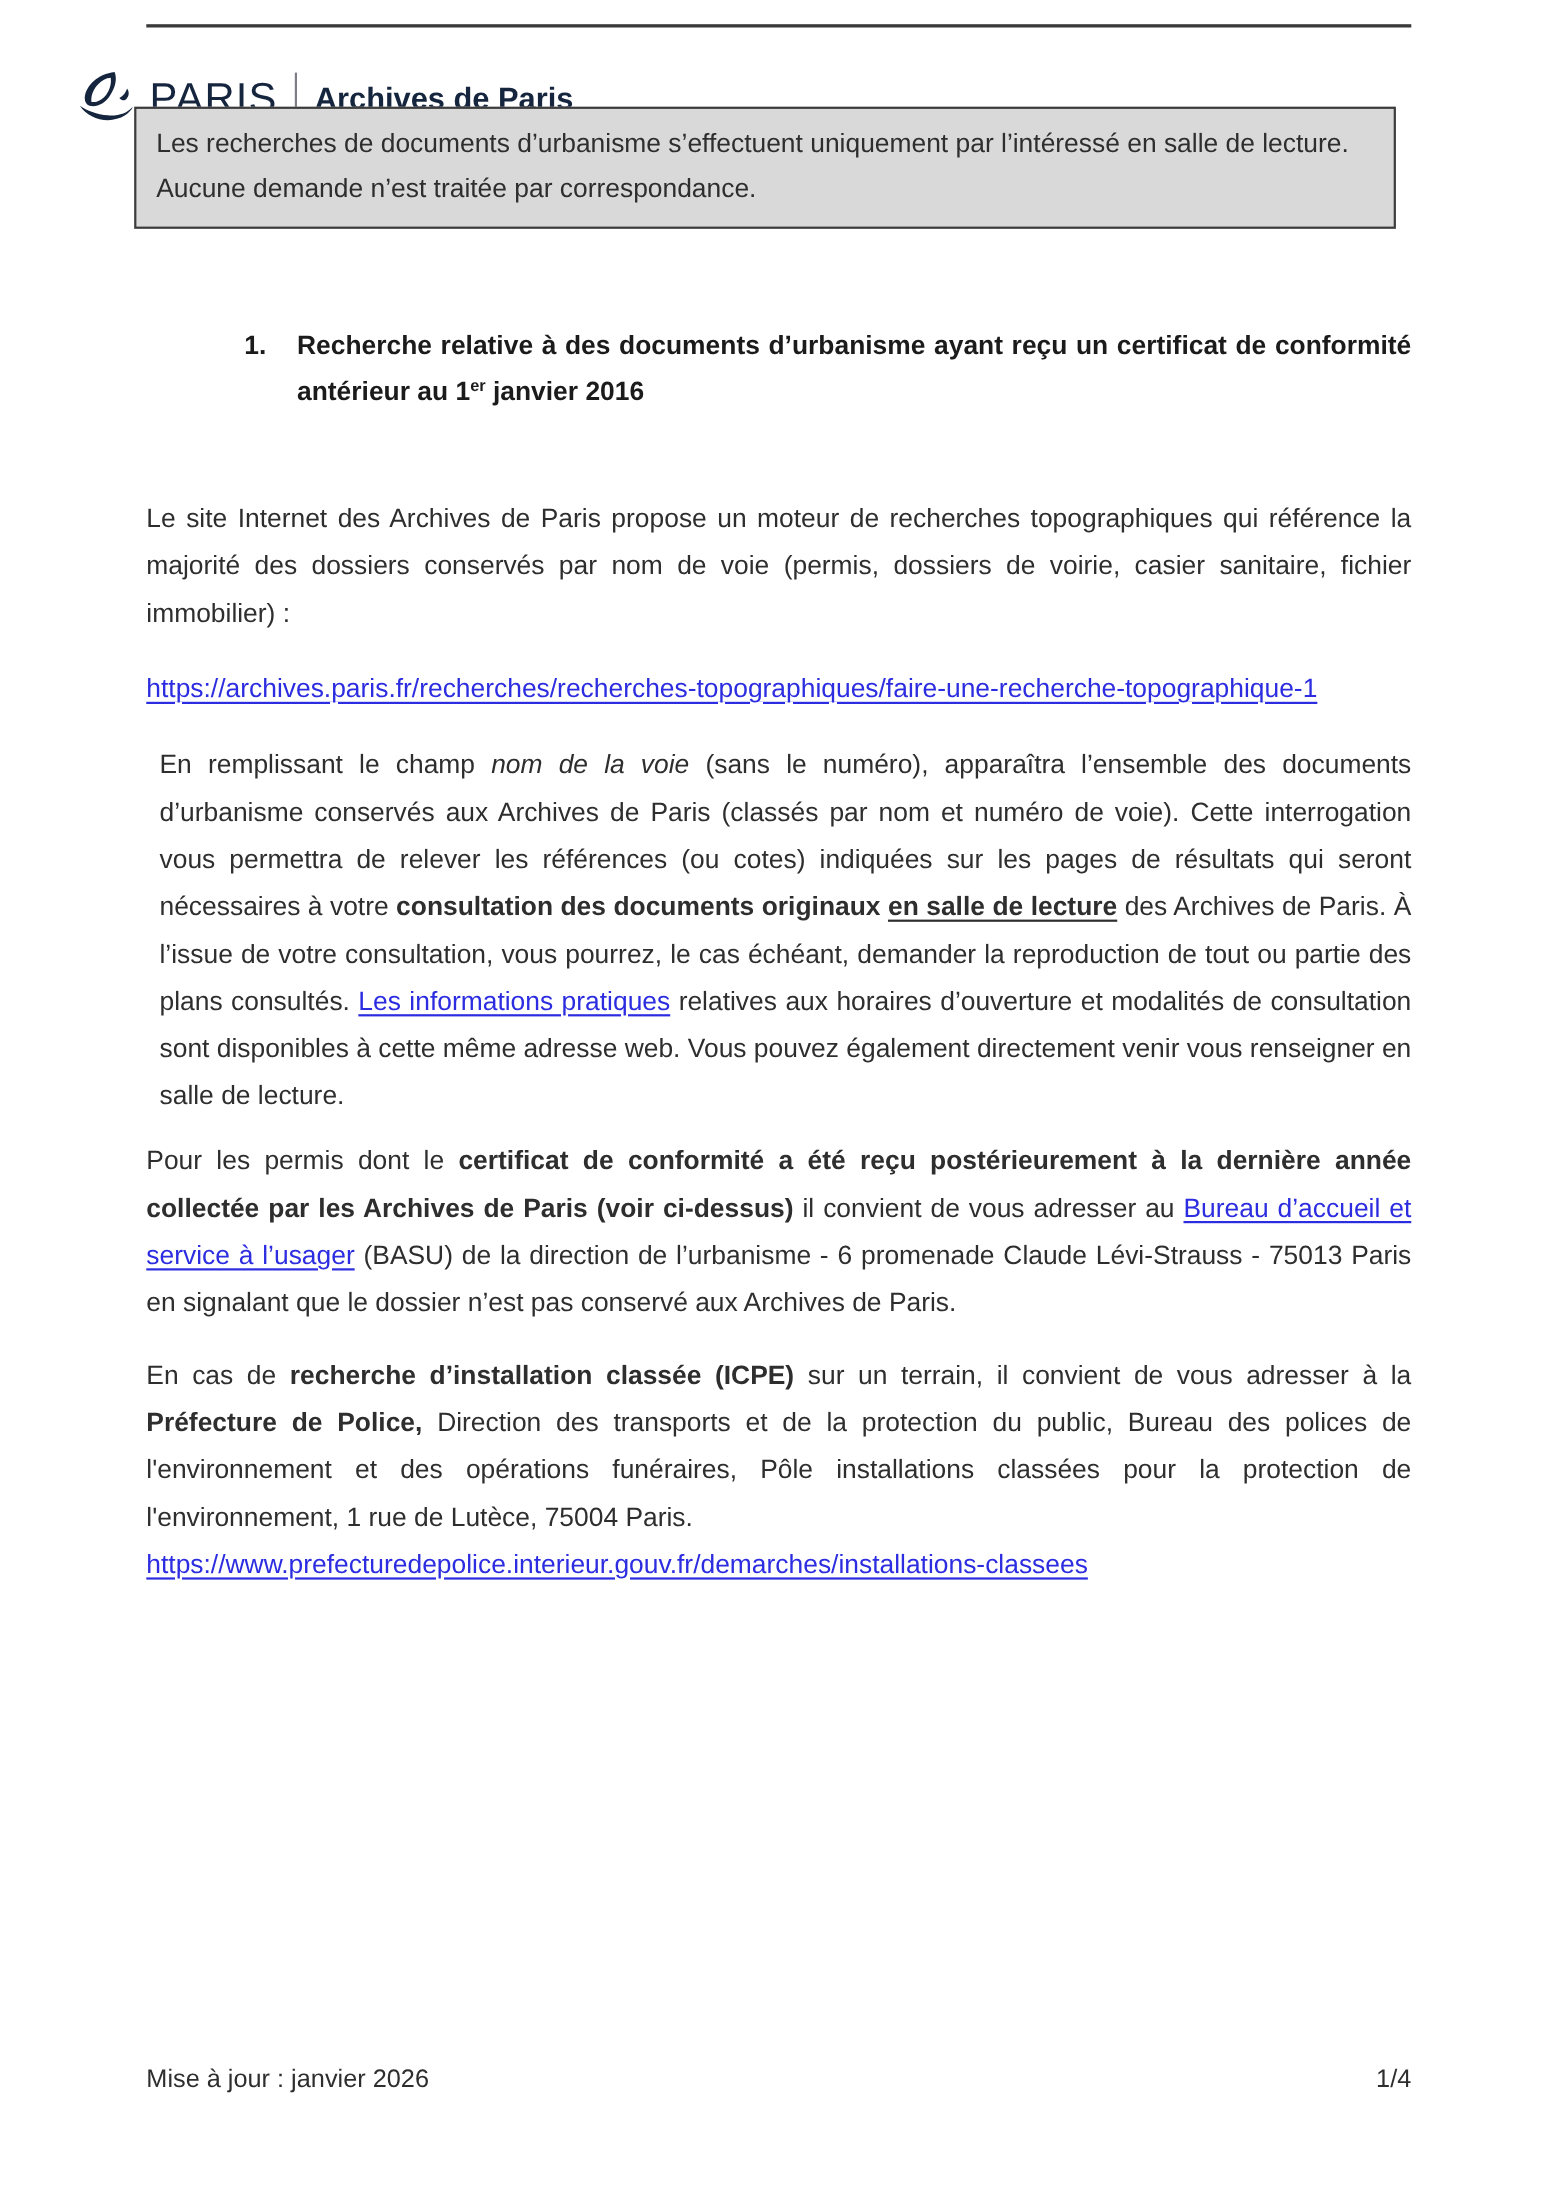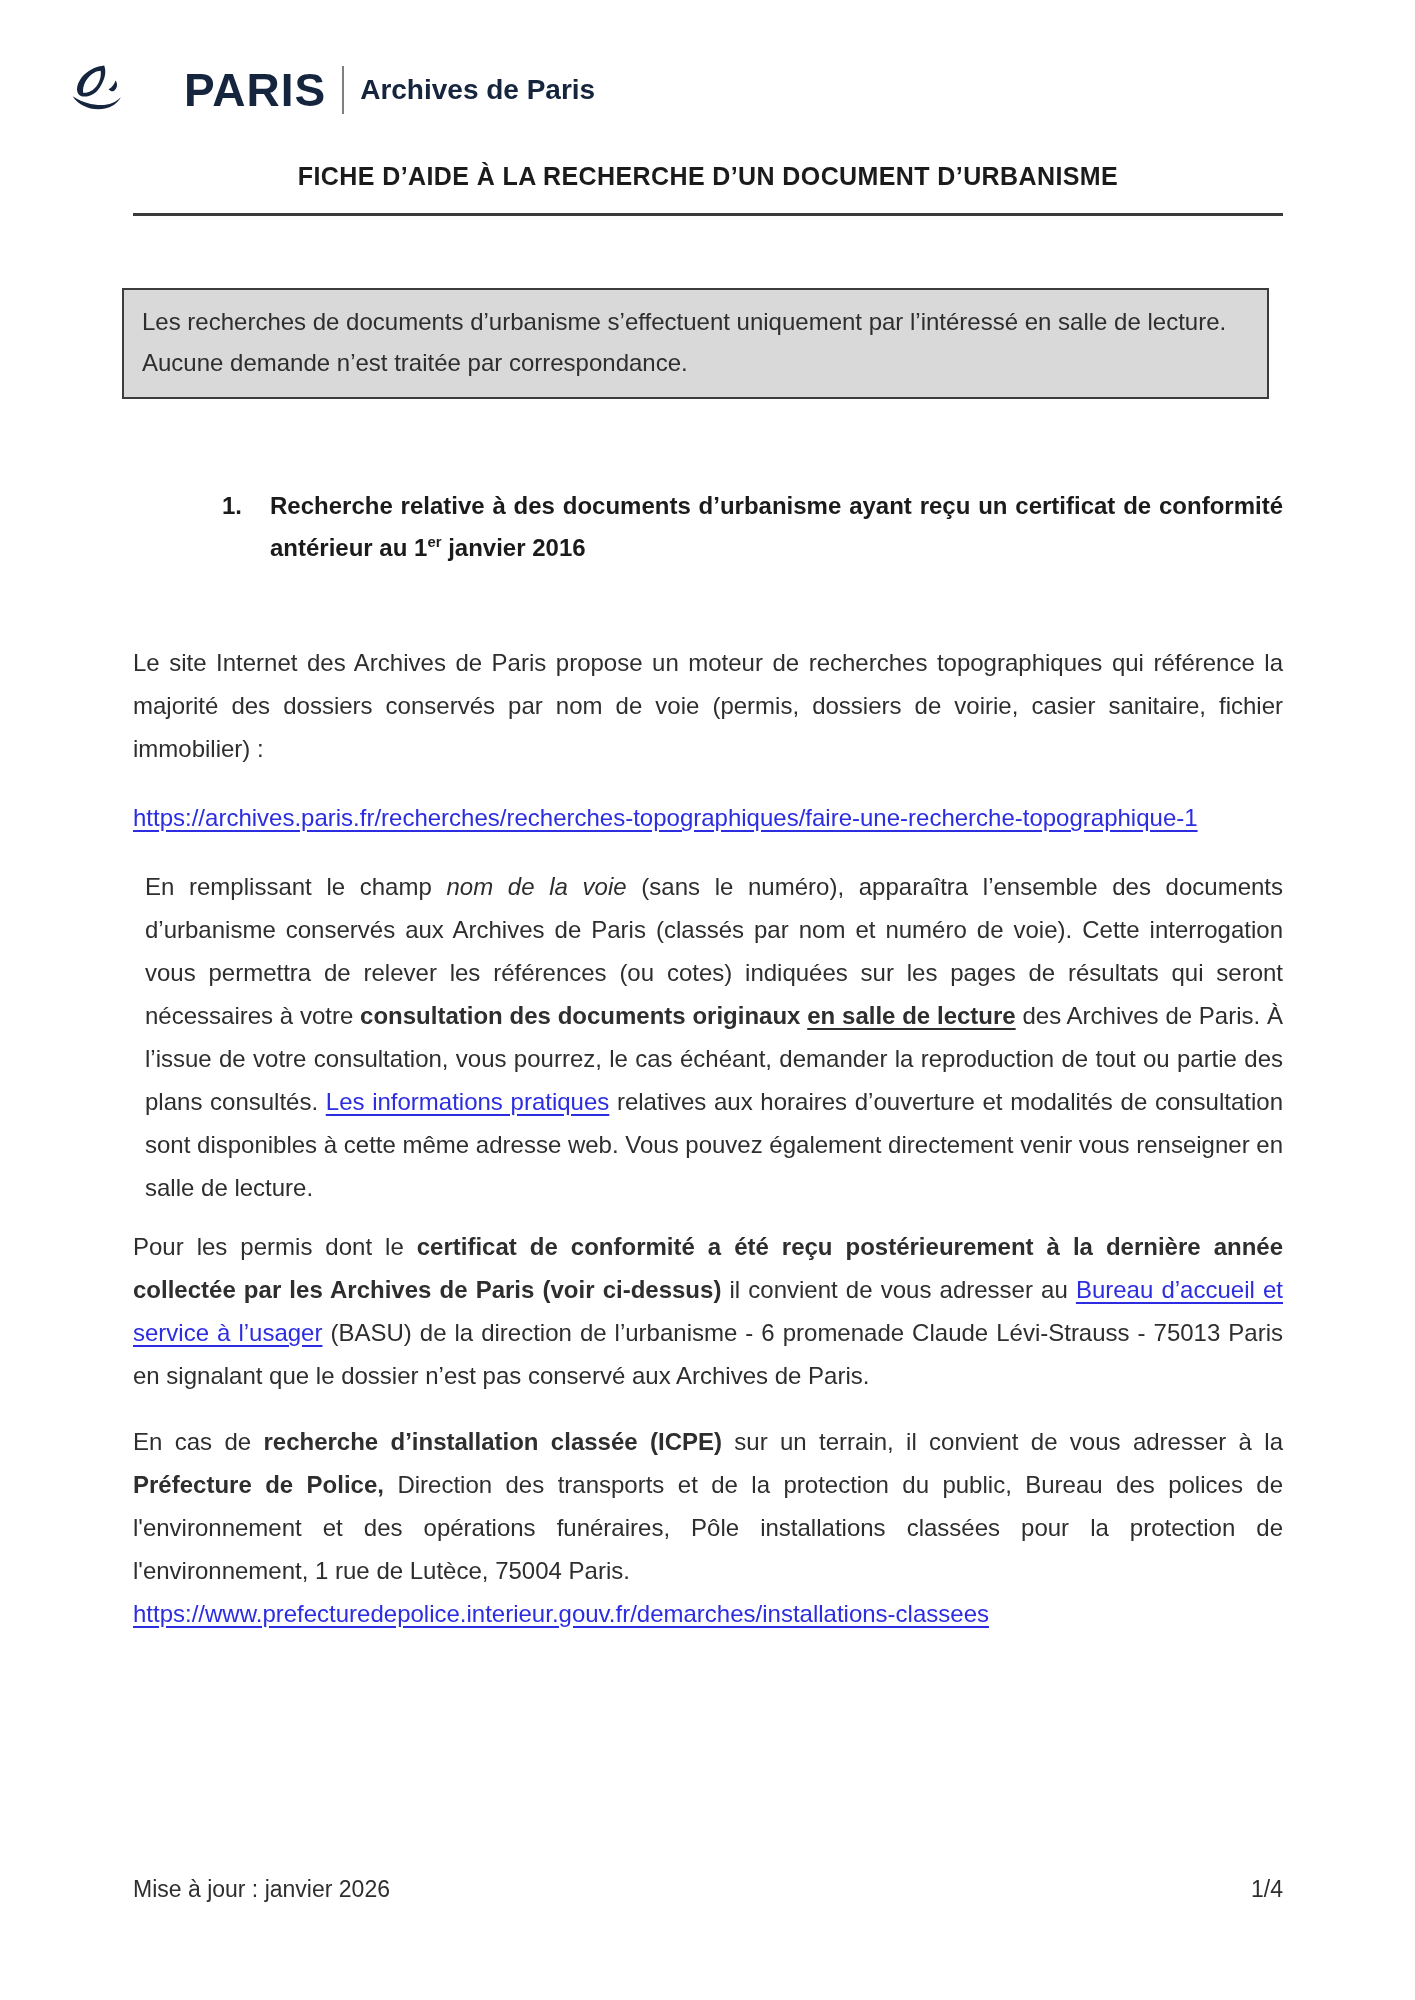--- a/index.html
+++ b/index.html
@@ -25,26 +25,25 @@
   .logo-row{
     position:absolute;
     top:64px;
     left:70px;
     display:flex;
     align-items:center;
     color:var(--navy);
   }
   .logo-icon{display:block;margin-right:10px;}
   .logo-city{
-    font-size:46px;
-    font-weight:700;
+    font-size:38px;
+    font-weight:400;
     letter-spacing:1px;
     color:var(--navy);
     line-height:1;
-    margin-left:48px;
   }
   .logo-divider{
     width:2px;
     height:48px;
     background:#7d7f85;
     margin:0 16px;
   }
   .logo-dept{
     font-size:28px;
     font-weight:700;
@@ -146,21 +145,20 @@
       <path fill="#15253e" d="M3 36 C12 50 34 56 50 46 C54 43 57 40 58 37 C52 44 42 47 32 46 C21 45 10 41 3 36 Z"></path>
       <path fill="#15253e" d="M44 28 C48 26 51 22 52 18 C55 22 54 27 50 30 C48 31 46 30 44 28 Z"></path>
     </svg>
     <span class="logo-city">PARIS</span>
     <span class="logo-divider"></span>
     <span class="logo-dept">Archives de Paris</span>
   </div>
 
   <div class="content">
 
-    <div class="doc-title">FICHE D’AIDE À LA RECHERCHE D’UN DOCUMENT D’URBANISME</div>
     <div class="title-rule"></div>
 
     <div class="notice-box">Les recherches de documents d’urbanisme s’effectuent uniquement par l’intéressé en salle de lecture. Aucune demande n’est traitée par correspondance.</div>
 
     <div class="section-heading">
       <span class="section-number">1.</span>
       <span class="section-text"><span class="seg-b">Recherche relative à des documents d’urbanisme ayant reçu un certificat de conformité antérieur au 1</span><span class="seg-b seg-sup">er</span><span class="seg-b"> janvier 2016</span></span>
     </div>
 
     <p class="para p1"><span>Le site Internet des Archives de Paris propose un moteur de recherches topographiques qui référence la majorité des dossiers conservés par nom de voie (permis, dossiers de voirie, casier sanitaire, fichier immobilier) :</span></p>

